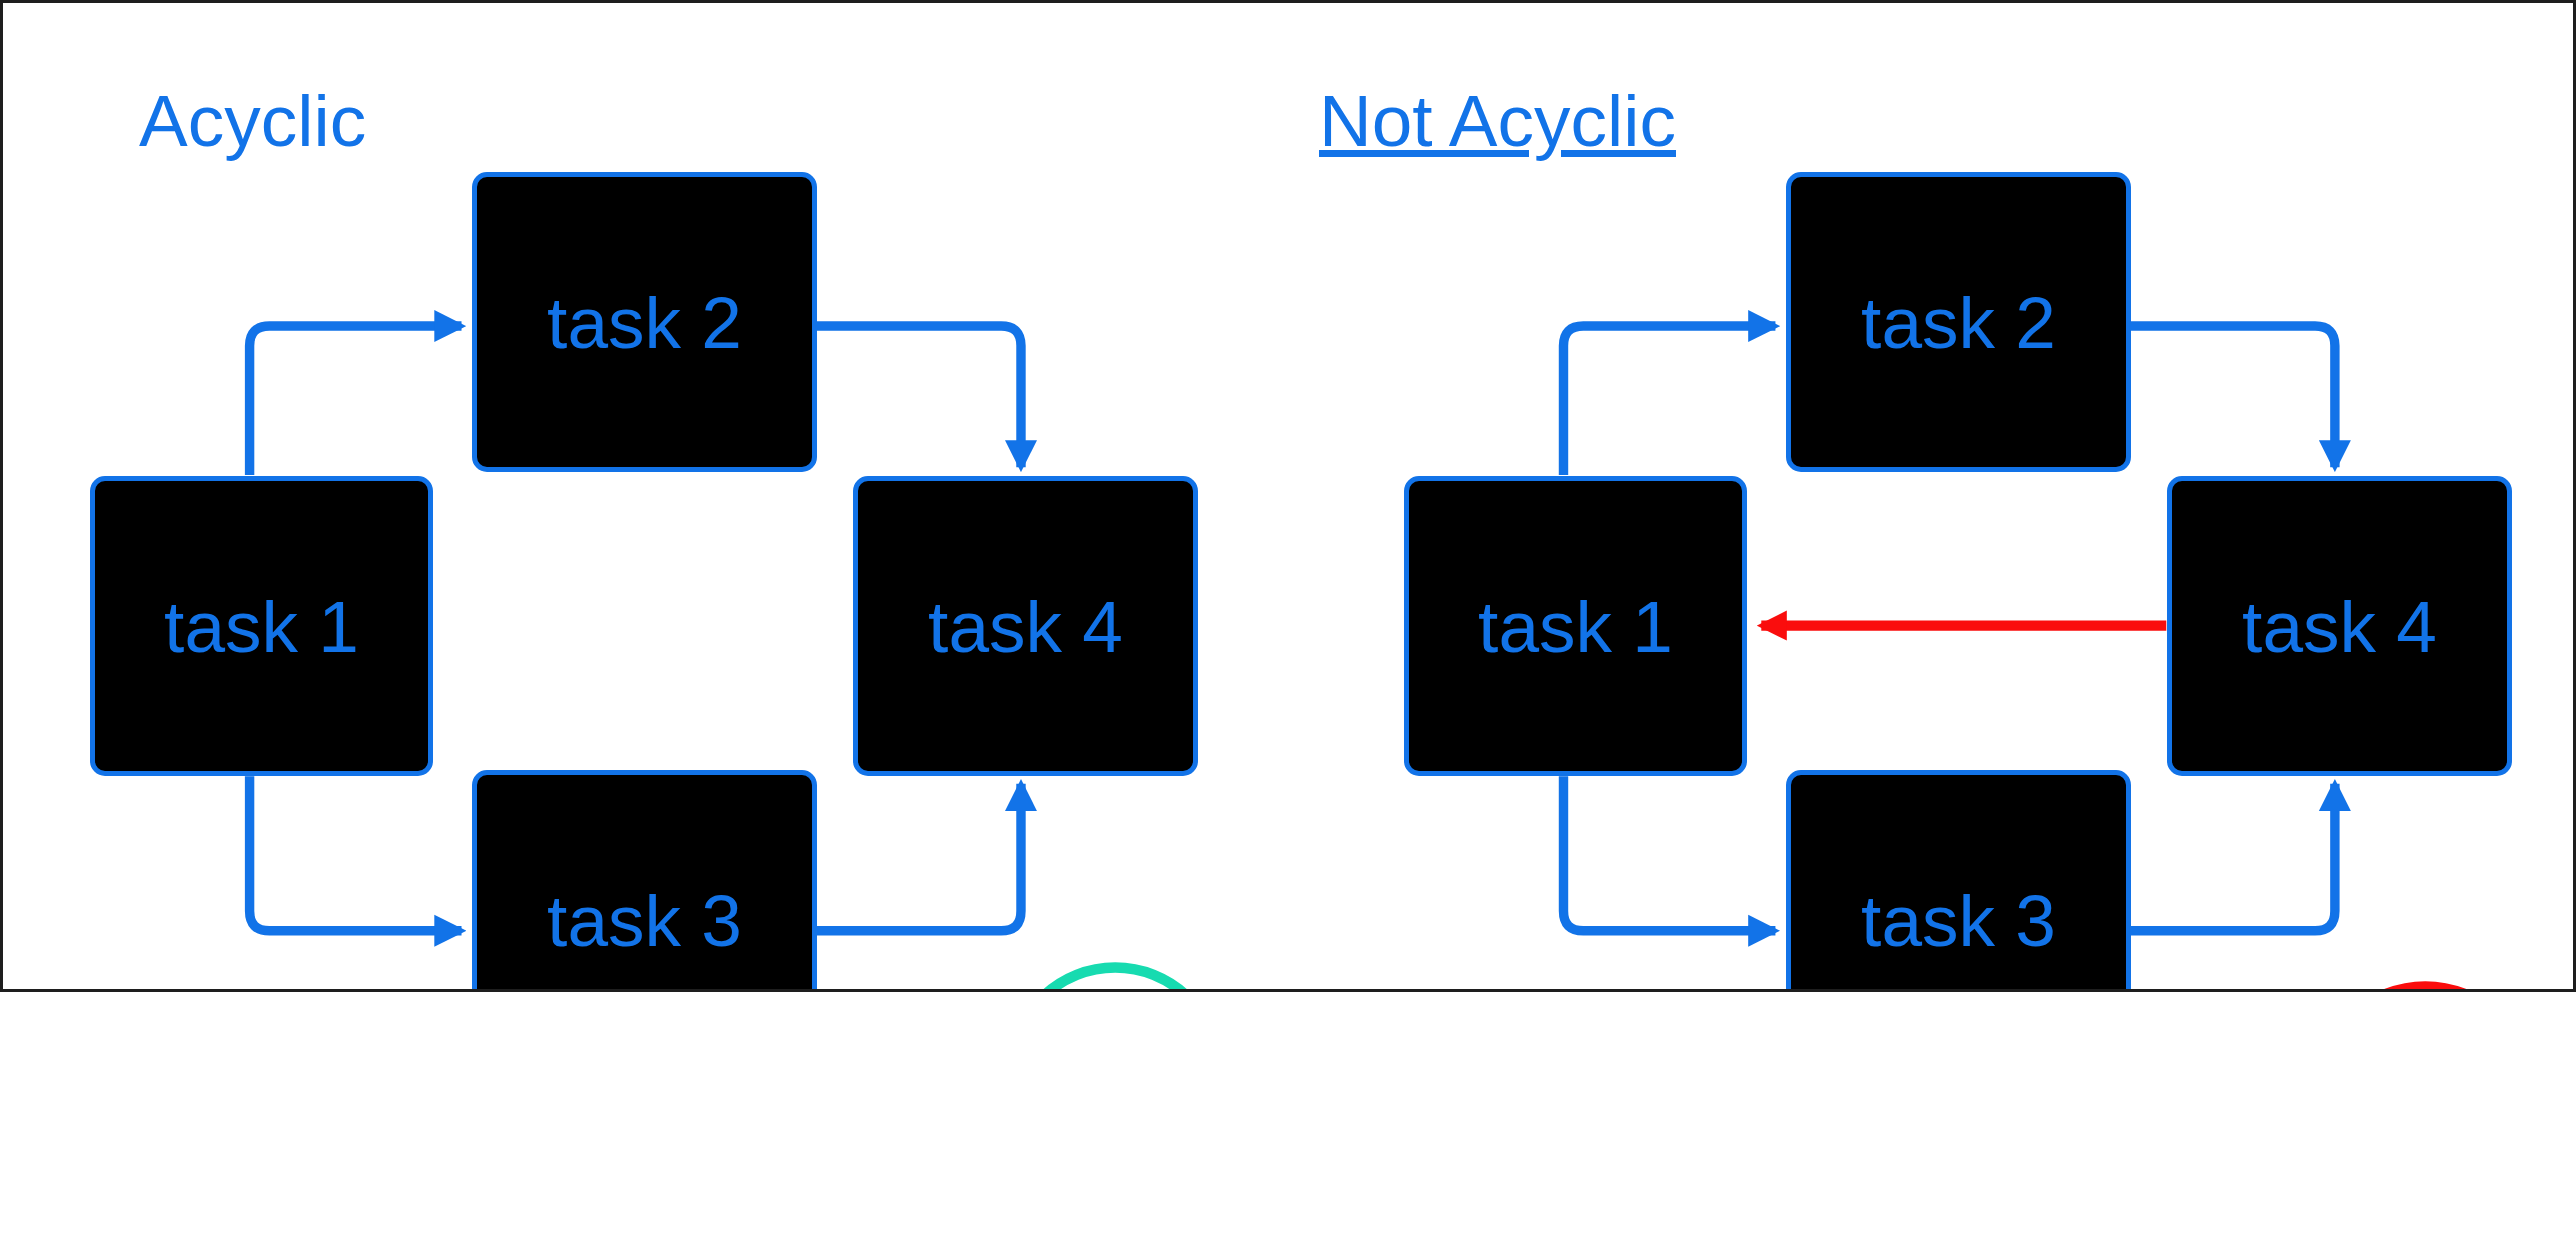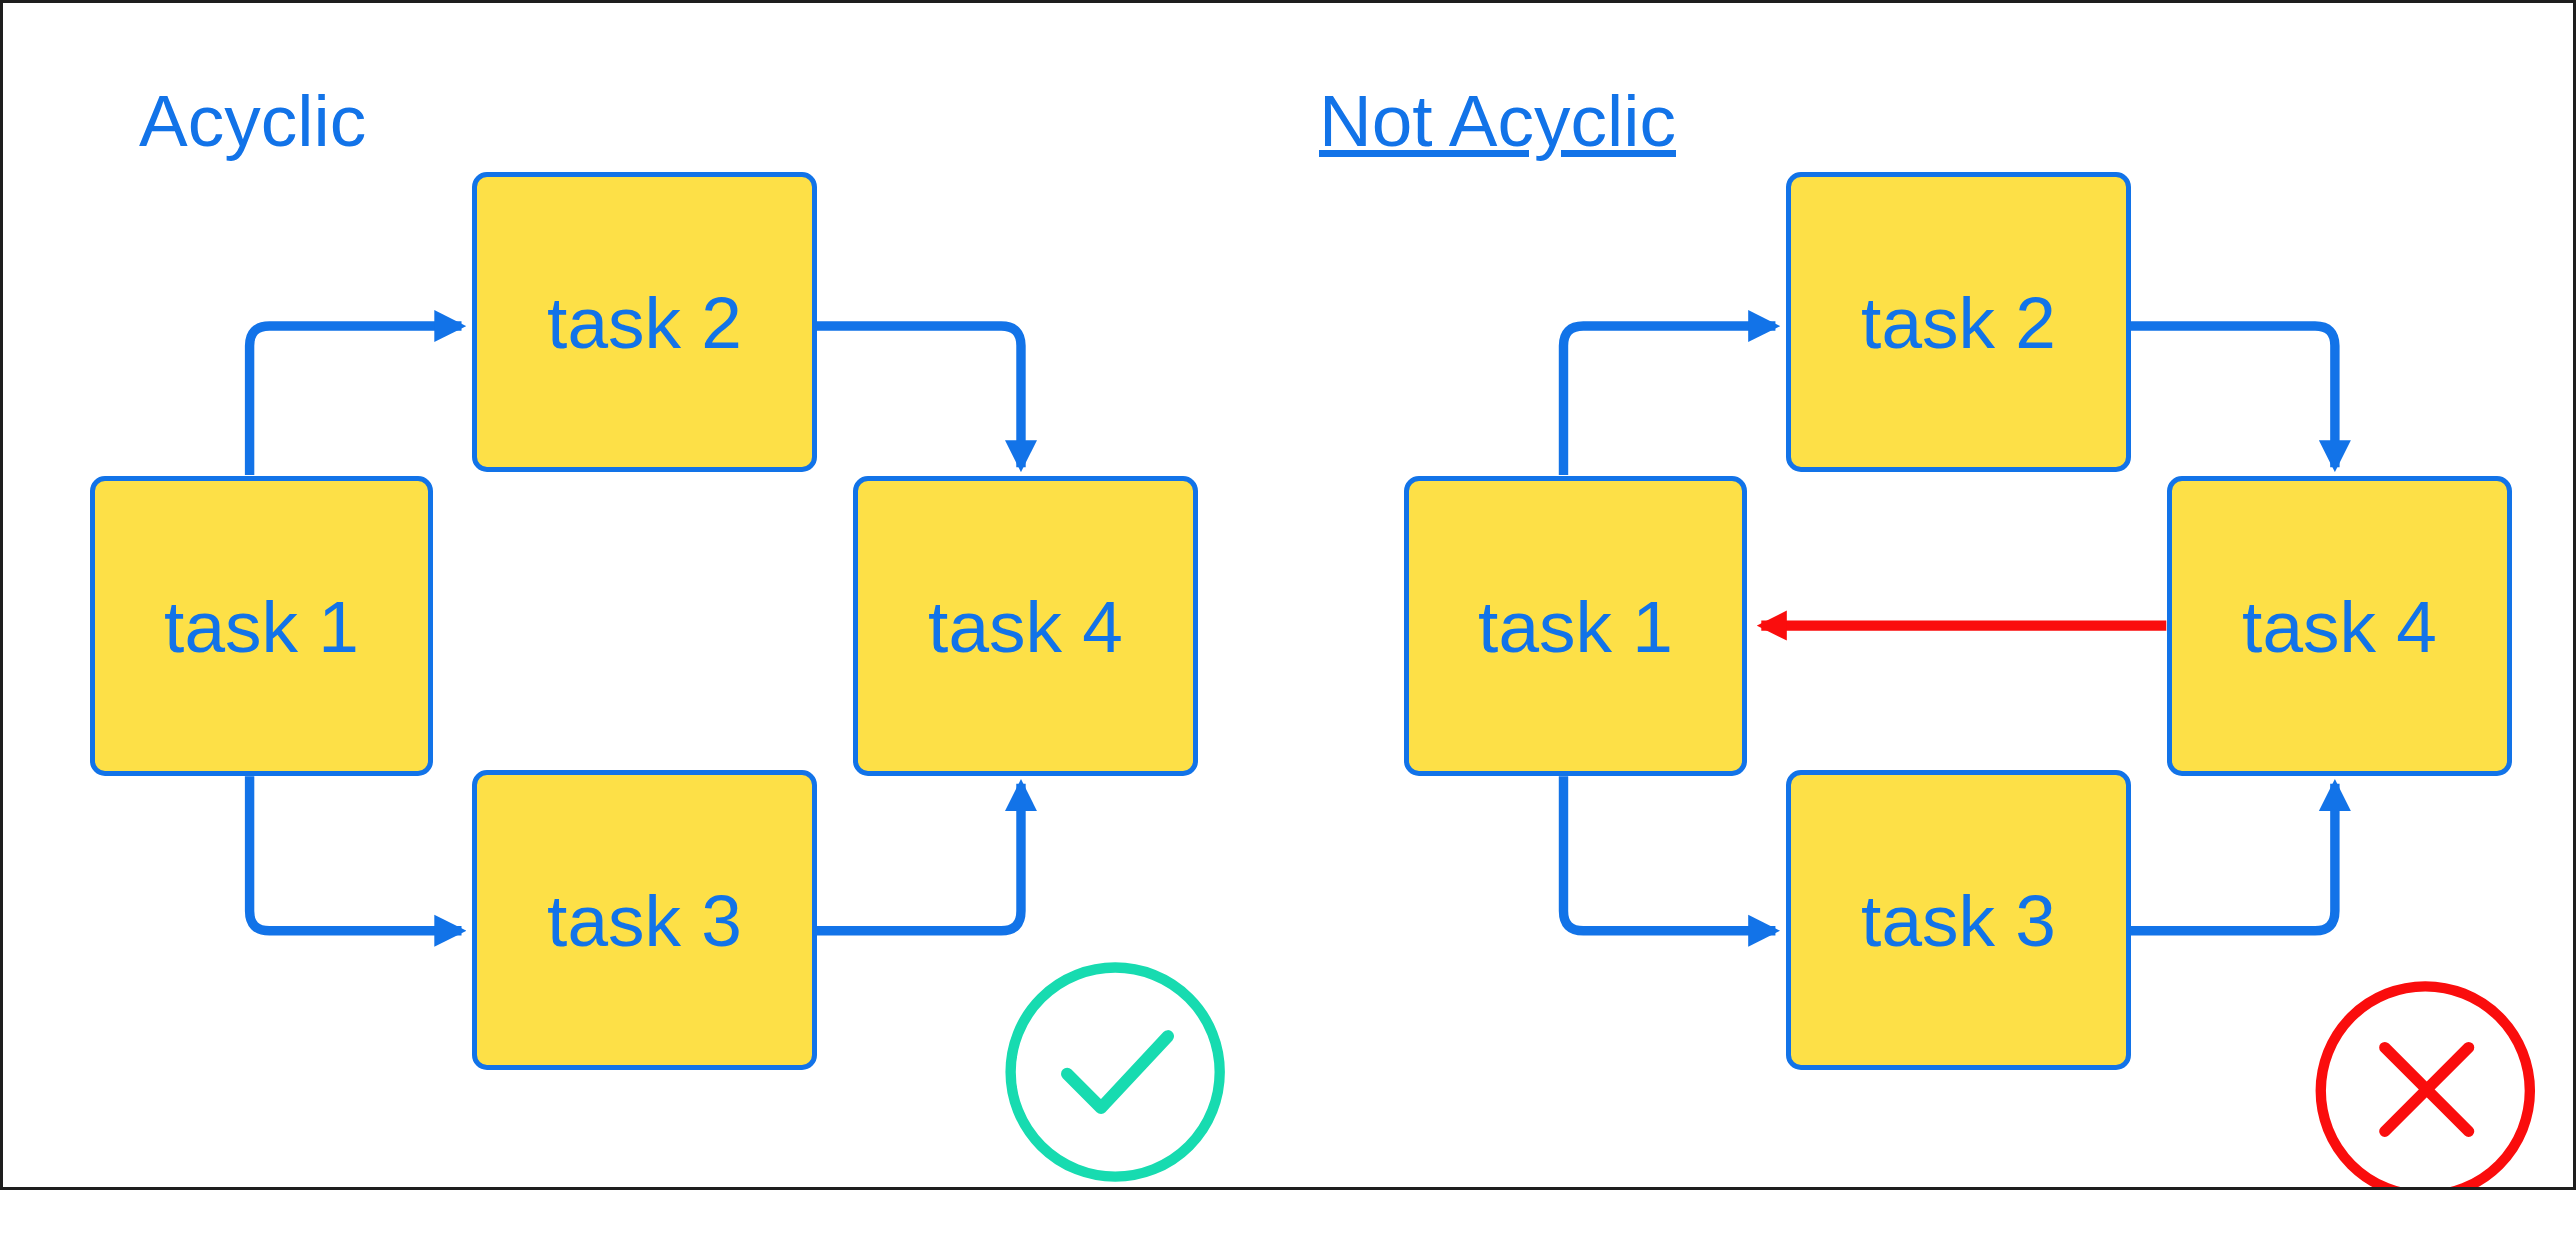--- a/index.html
+++ b/index.html
@@ -4,21 +4,21 @@
 <style>
   html, body {
     margin: 0;
     padding: 0;
     background: #ffffff;
     font-family: "Liberation Sans", sans-serif;
   }
   .canvas {
     position: relative;
     width: 2576px;
-    height: 1190px;
+    height: 992px;
     background: #ffffff;
     overflow: hidden;
   }
   .frame {
     position: absolute;
     inset: 0;
     border: 3.8px solid #1e1e1e;
     pointer-events: none;
     z-index: 30;
   }
@@ -26,21 +26,21 @@
     position: absolute;
     font-size: 73px;
     line-height: 1.1;
     color: #1273e8;
     white-space: nowrap;
     z-index: 5;
   }
   .node {
     position: absolute;
     box-sizing: border-box;
-    background: #fde047;
+    background: #000000;
     border: 5.7px solid #1273e8;
     border-radius: 15px;
     display: flex;
     align-items: center;
     justify-content: center;
     color: #1273e8;
     font-size: 73px;
     z-index: 10;
   }
   .overlay {

